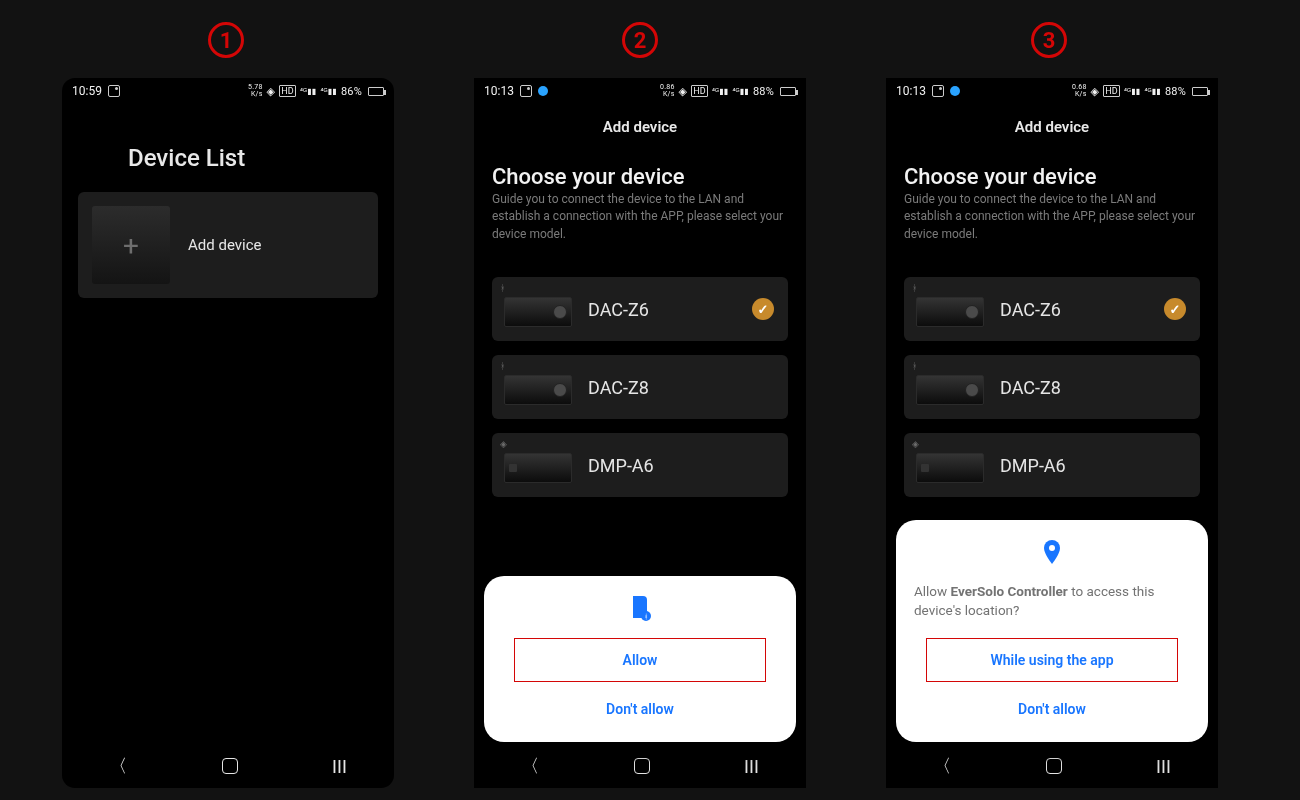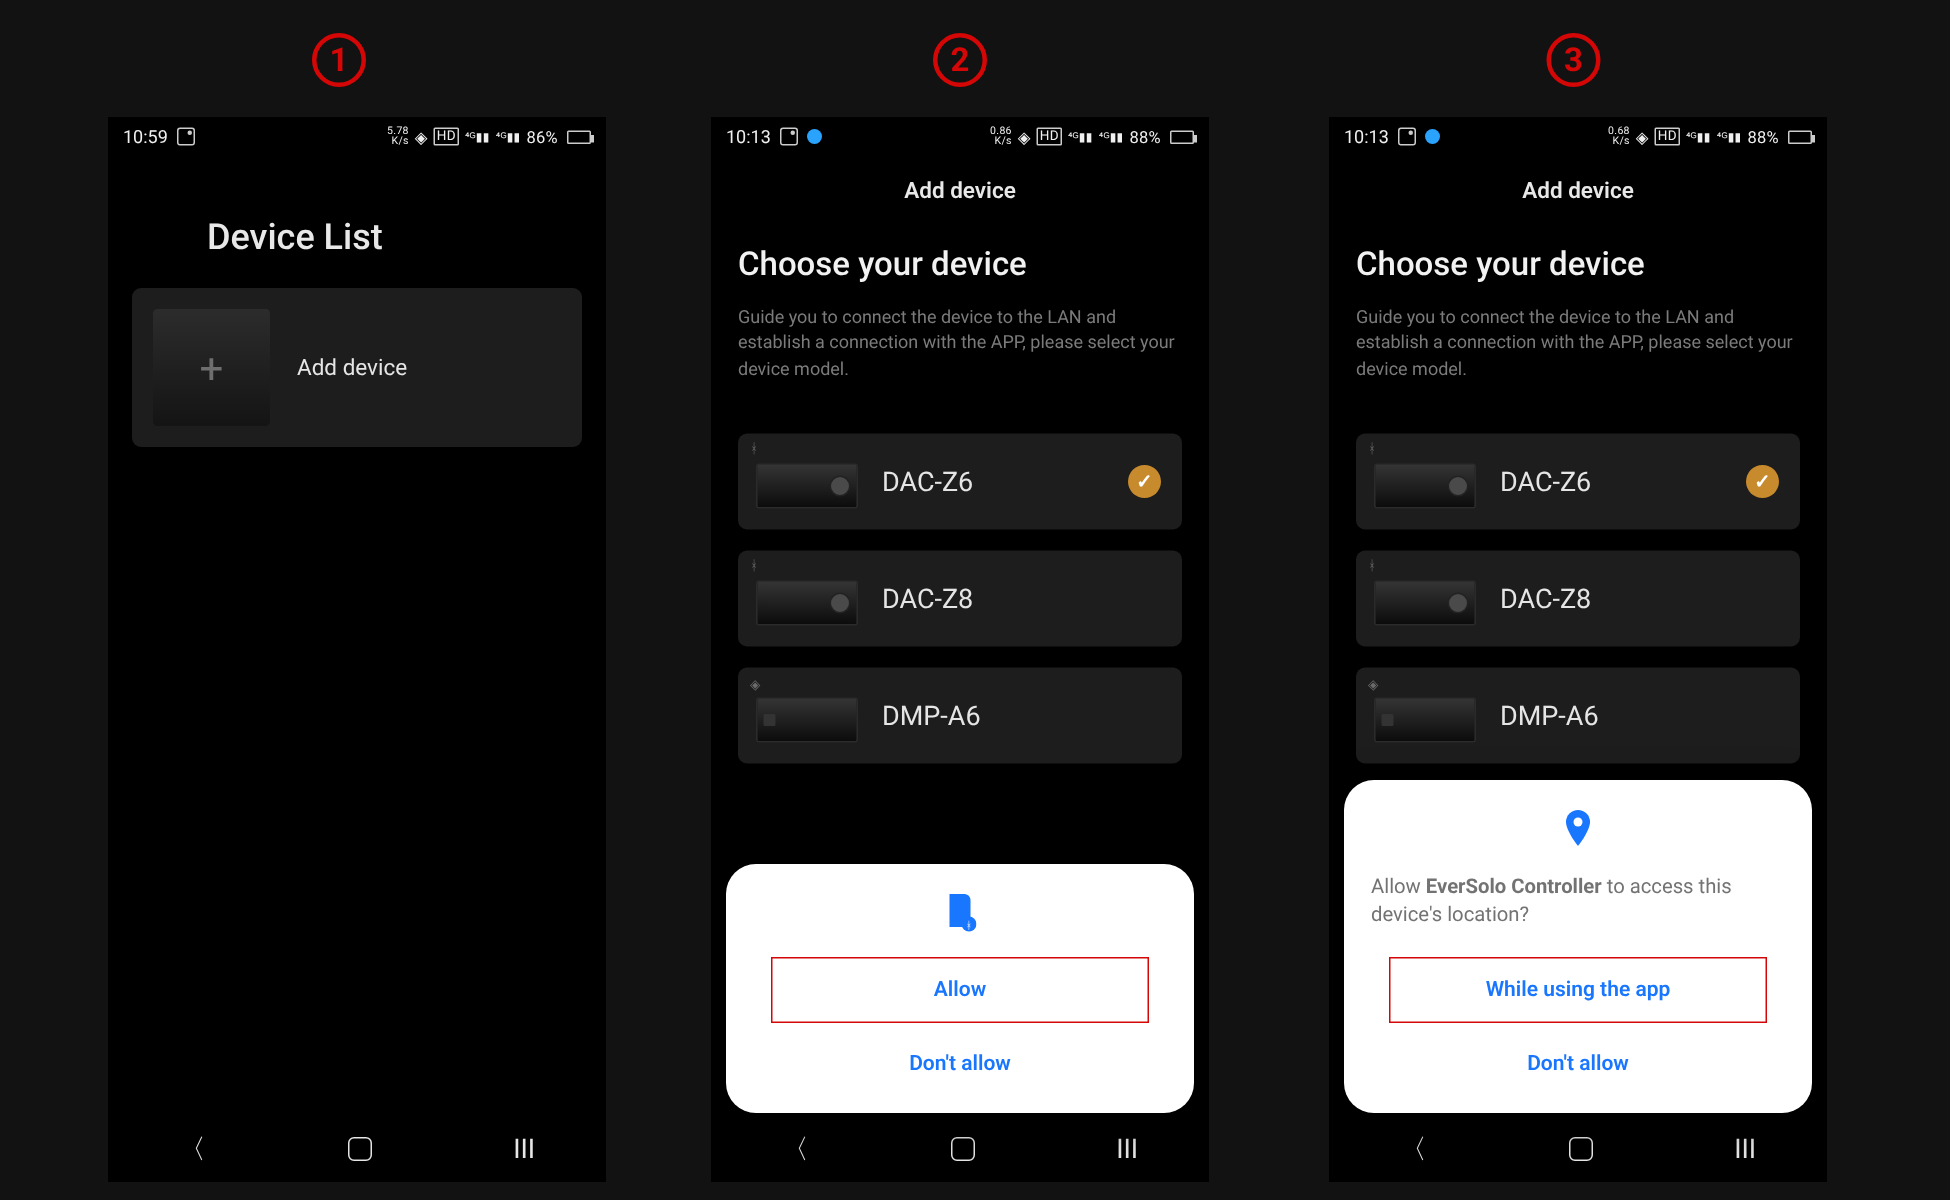--- a/index.html
+++ b/index.html
@@ -73,21 +73,21 @@
     font-size:24px;
     font-weight:500;
     padding: 40px 18px 20px;
     margin-left: 48px;
   }
   .choose-block { padding: 18px 18px 6px; }
   .choose-heading {
     font-size:22px;
     font-weight:500;
     color:#f2f2f2;
-    margin-bottom:14px;
+    margin-bottom:2px;
   }
   .choose-sub {
     font-size:12px;
     line-height:1.45;
     color:#7b7b7b;
   }
   .add-card {
     margin: 0 16px;
     background:#1d1d1d;
     border-radius:6px;
@@ -190,21 +190,21 @@
 </style>
 </head>
 <body>
 
 <div class="stage">
 
   <div class="step-badge" style="left:208px;top:22px;">1</div>
   <div class="step-badge" style="left:622px;top:22px;">2</div>
   <div class="step-badge" style="left:1031px;top:22px;">3</div>
 
-  <div class="phone" style="left:72px;">
+  <div class="phone" style="left:62px;border-radius:13px;">
     <div class="status-bar">
       <div class="status-left">
         <span>10:59</span>
         <span class="pic-icn"></span>
       </div>
       <div class="status-right">
         <span class="tiny"><span>5.78</span><br><span>K/s</span></span>
         <span class="wifi-glyph">◈</span>
         <span style="font-size:9px;border:1px solid #ccc;padding:0 1px;border-radius:1px;">HD</span>
         <span style="font-size:8px;">⁴ᴳ▮▮</span>

